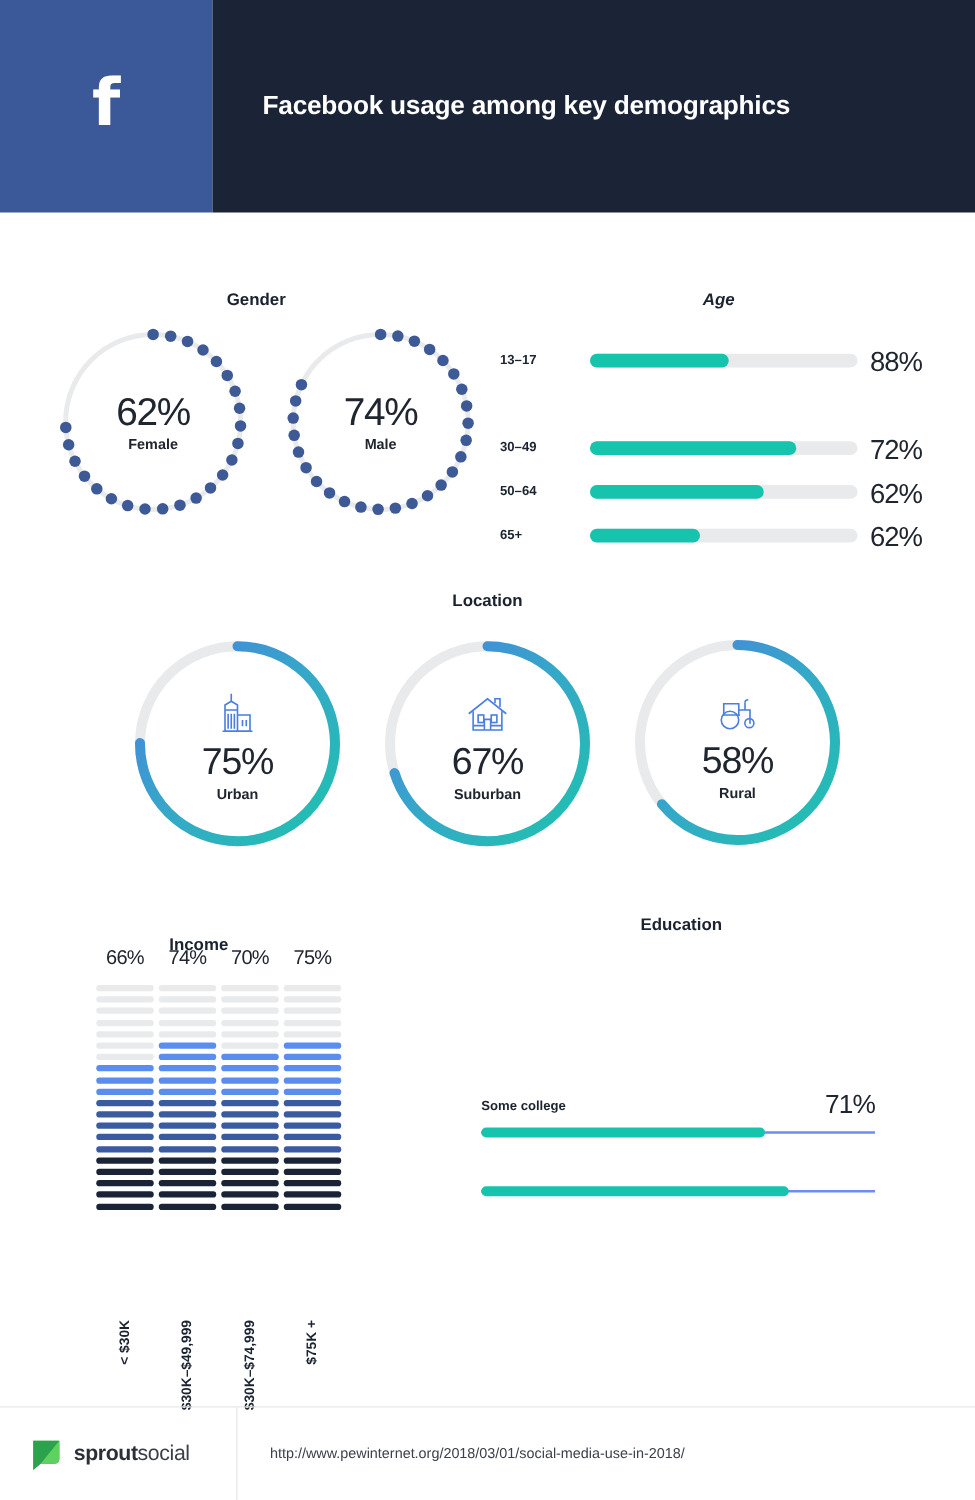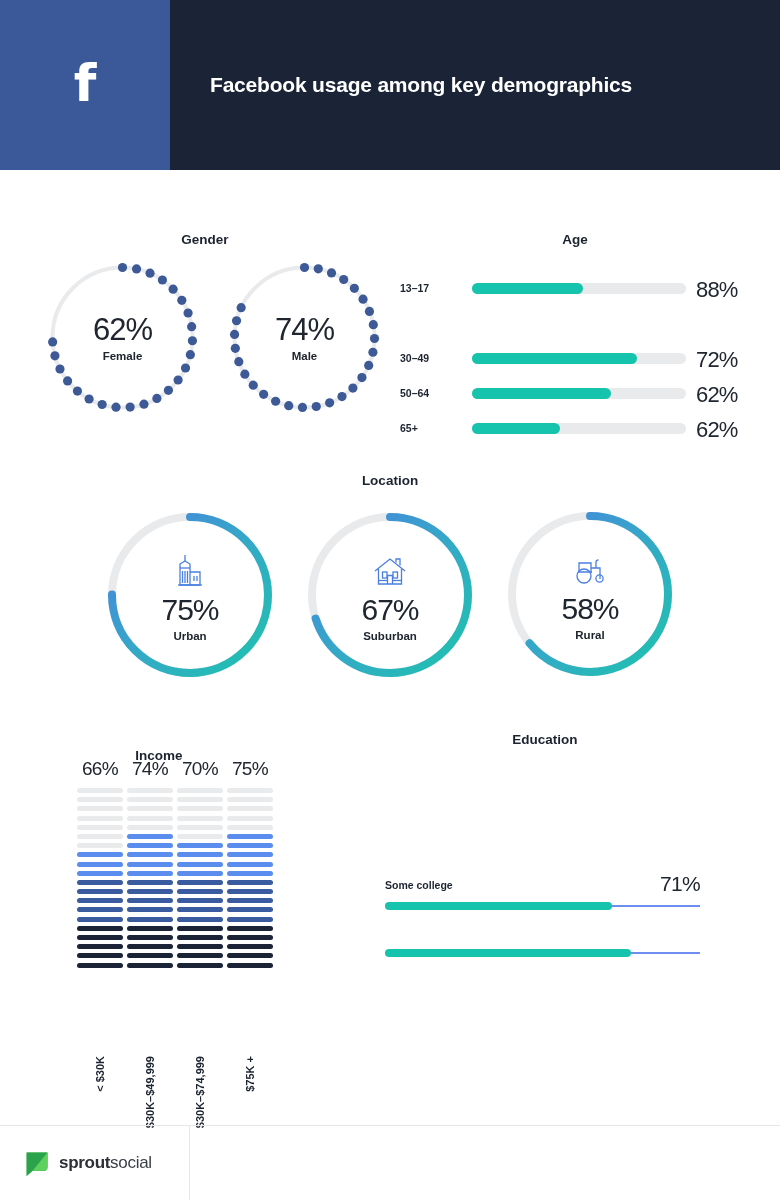--- a/index.html
+++ b/index.html
@@ -65,21 +65,21 @@
   }
   .loc-icon { margin-bottom:2px; height:44px; display:flex; align-items:flex-end; }
   .loc-pct { font-size:30px; font-weight:300; color:#20262f; line-height:1.05; letter-spacing:-1px; }
   .loc-lbl { font-size:11.5px; font-weight:700; color:#20262f; margin-top:4px; }
 
   
   .inc-wrap { position:absolute; left:55px; top:730px; width:290px; height:360px; }
   .inc-col { position:absolute; top:58px; width:46px; }
   .inc-pct {
     position:absolute; top:-30px; left:50%; transform:translateX(-50%);
-    font-size:19px; font-weight:300; color:#20262f; letter-spacing:-0.6px; white-space:nowrap;
+    font-size:16px; font-weight:300; color:#20262f; letter-spacing:-0.6px; white-space:nowrap;
   }
   .inc-seg { width:46px; height:5px; border-radius:3px; margin-bottom:4.2px; }
   .inc-axis {
     position:absolute; top:268px; left:50%;
     transform-origin: left top;
     transform: rotate(-90deg) translate(-100%, -50%);
     font-size:11px; font-weight:700; color:#1c2330; white-space:nowrap;
   }
 
   
@@ -194,21 +194,21 @@
             <circle cx="19.16" cy="52.70" r="4.6" fill="#3d5a96"></circle>
           </g>
       </svg>
       <div class="donut-center">
         <div class="donut-pct">74%</div>
         <div class="donut-lbl">Male</div>
       </div>
     </div>
   </div>
 
-  <div class="sec-title" style="left:400px; top:232px; width:350px;">Age</div>
+  <div class="sec-title" style="left:400px; top:232px; width:350px;font-style:italic;">Age</div>
   <div class="age-wrap" id="age-rows">
       <div class="age-row" style="top: 22px;">
         <div class="age-label">13–17</div>
         <div class="age-track">
           <div class="age-fill" style="width: 111.3px;"></div>
         </div>
         <div class="age-val" style="top: 2px;">88%</div>
       </div>
       <div class="age-row" style="top: 92px;">
         <div class="age-label">30–49</div>
@@ -452,15 +452,16 @@
   <div class="footer">
     <div class="footer-brand">
       <svg class="leaf" viewBox="0 0 30 30">
         <path d="M3 3 H27 V20 A4 4 0 0 1 23 24 H10 L3 30 Z" fill="#59c35b"></path>
         <path d="M3 3 H27 V20 A4 4 0 0 1 23 24 H10 L3 30 Z" fill="#2ba24c"></path>
         <path d="M27 3 V20 A4 4 0 0 1 23 24 H10 Z" fill="#5fd15e"></path>
         <path d="M3 30 L27 3 V6 L6 30 Z" fill="#2ba24c" opacity="0"></path>
       </svg>
       <div class="brand-text"><b>sprout</b><span class="light">social</span></div>
     </div>
+    <div class="footer-url">http://www.pewinternet.org/2018/03/01/social-media-use-in-2018/</div>
   </div>
 
 </div>
 
 </body></html>

